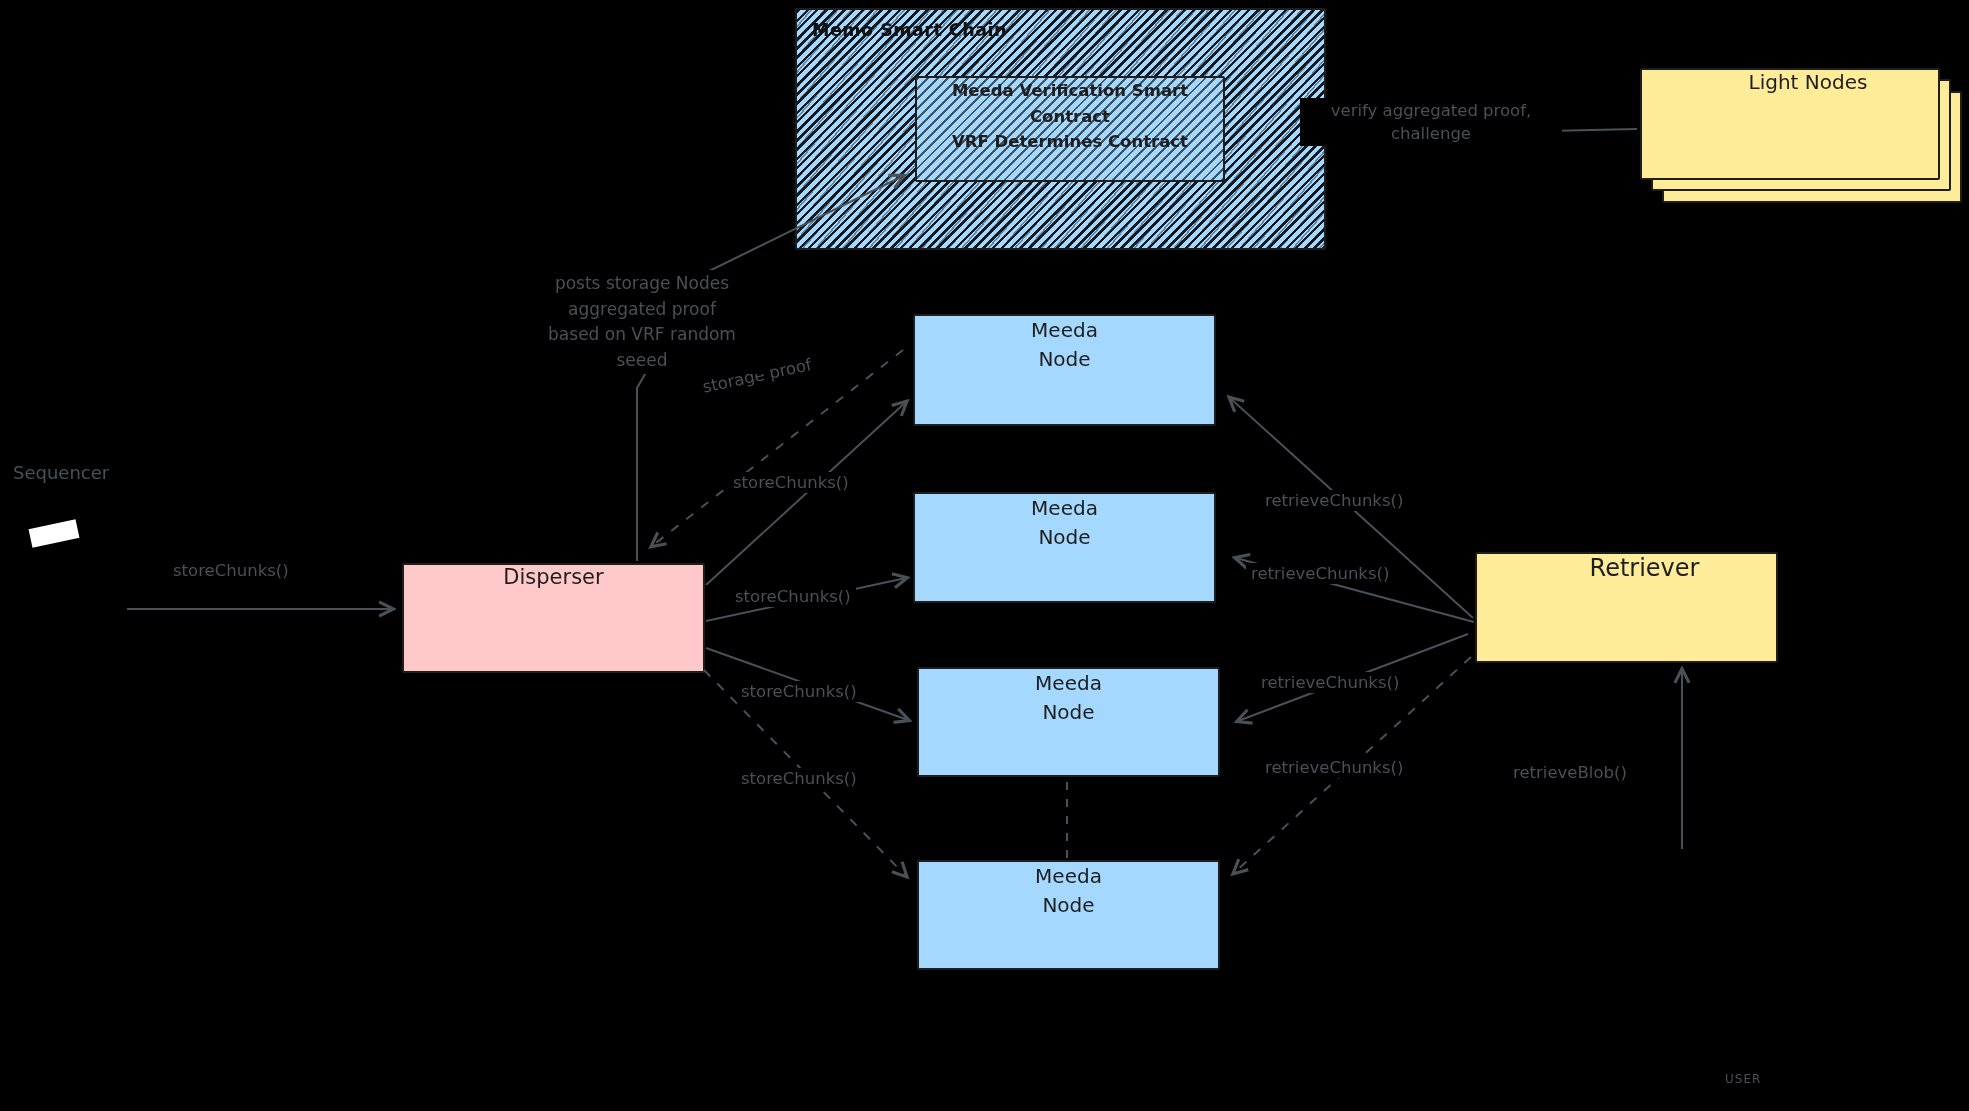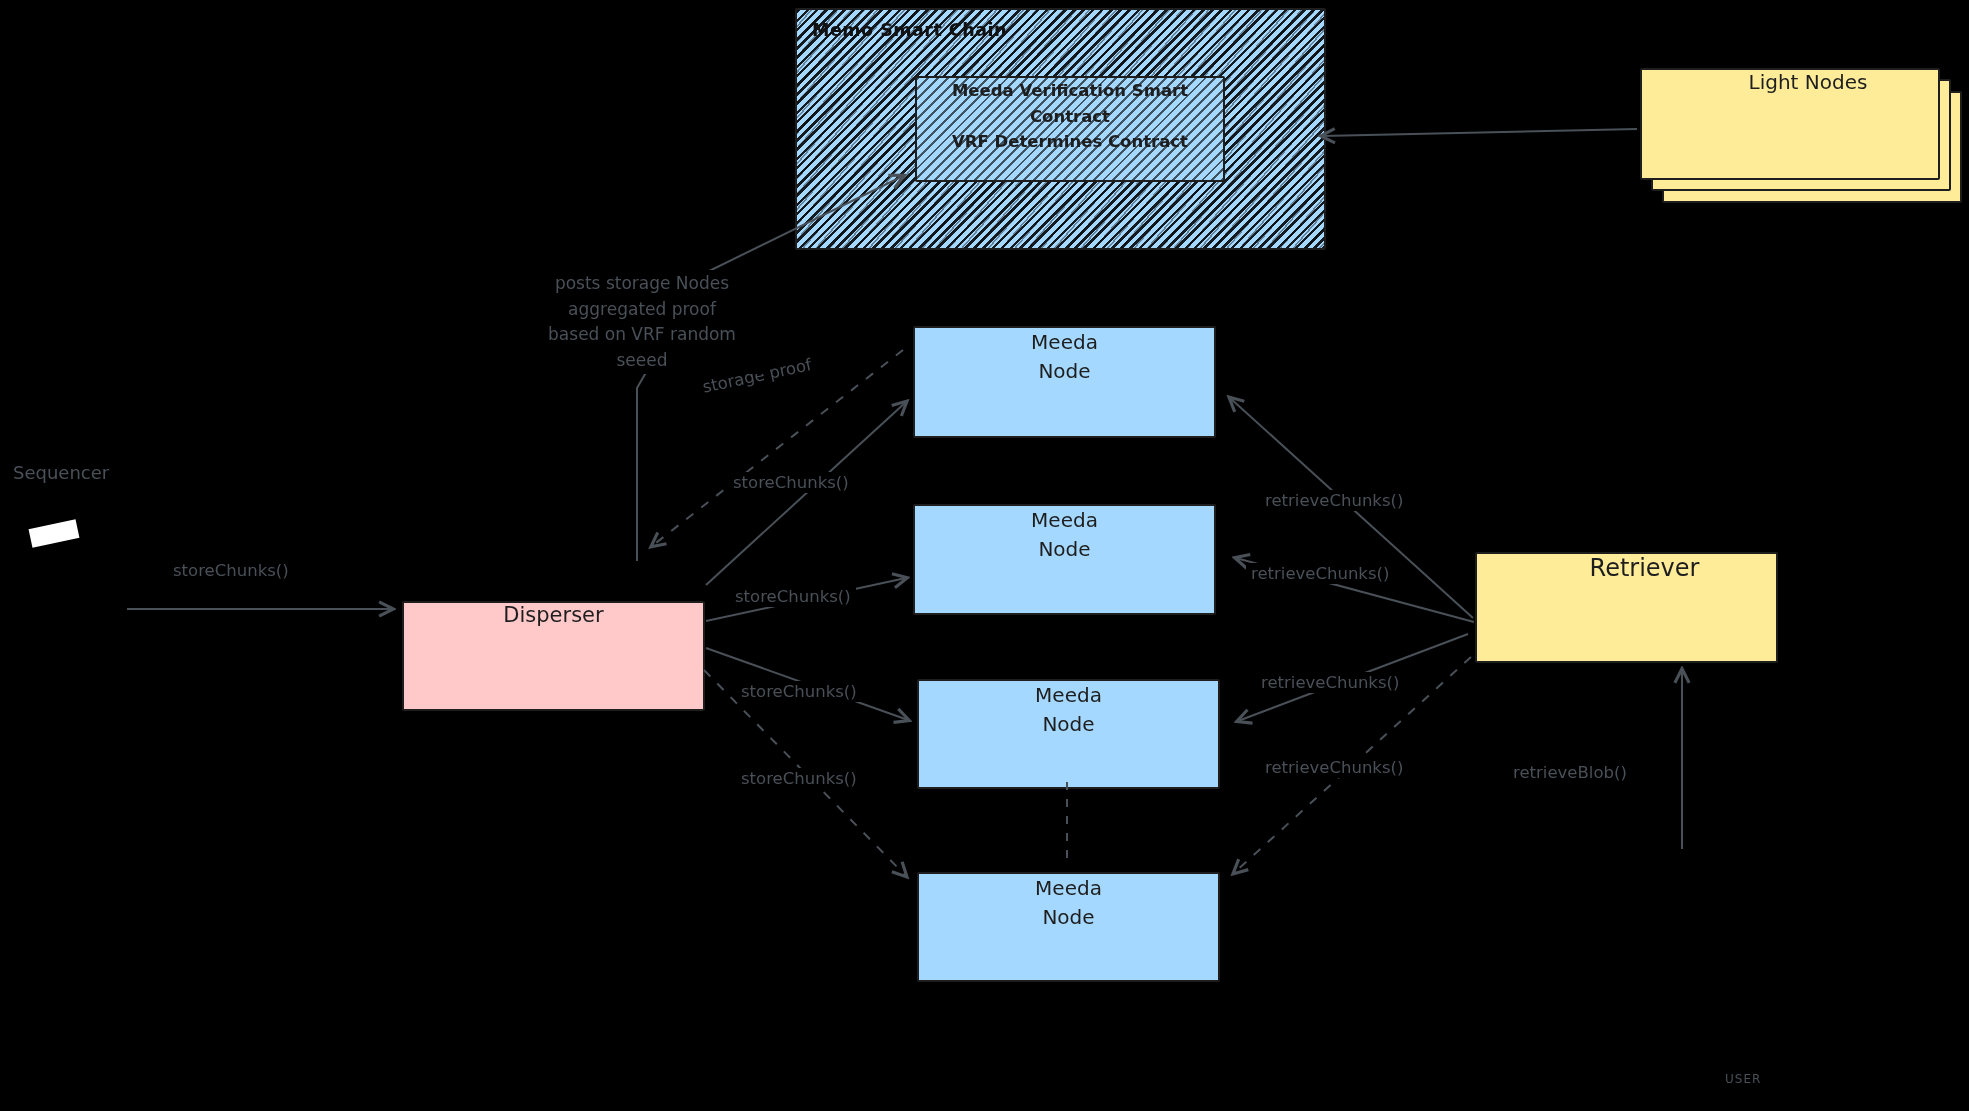--- a/index.html
+++ b/index.html
@@ -6,22 +6,22 @@
   #canvas{
     position:relative;width:1969px;height:1111px;background:#000;overflow:hidden;
     font-family:"DejaVu Sans",sans-serif;
   }
   
   .box{
     position:absolute;box-sizing:border-box;border:2px solid #1e1e1e;
     display:flex;flex-direction:column;align-items:center;
     text-align:center;color:#1e1e1e;z-index:1;border-radius:2px;
   }
-  .blue{background:#a5d8ff;margin-top:12px;}
-  .pink{background:#ffc9c9;margin-top:38px;}
+  .blue{background:#a5d8ff;}
+  .pink{background:#ffc9c9;}
   .yellow{background:#ffec99;padding-left:36px;}
   .hatch{
     background-color:#a5d8ff;
     background-image:
       repeating-linear-gradient(135deg, rgba(0,0,0,.88) 0px, rgba(0,0,0,.88) 2.5px, transparent 2.5px, transparent 6.5px),
       repeating-linear-gradient(131deg, rgba(0,0,0,.40) 0px, rgba(0,0,0,.40) 1.5px, transparent 1.5px, transparent 10px);
   }
   .hatch-lite{
     background-color:#a5d8ff;
     background-image:
@@ -149,20 +149,24 @@
 
   <div class="lbl" id="lbl-retrieve-chunks-1">retrieveChunks()</div>
   <div class="lbl" id="lbl-retrieve-chunks-2">retrieveChunks()</div>
   <div class="lbl" id="lbl-retrieve-chunks-3">retrieveChunks()</div>
   <div class="lbl" id="lbl-retrieve-chunks-4">retrieveChunks()</div>
 
   <div class="lbl" id="lbl-storage-proof">storage proof</div>
   <div class="lbl" id="lbl-retrieve-blob">retrieveBlob()</div>
   <div class="lbl" id="lbl-user">USER</div>
 
+  <div class="lbl center" id="lbl-verify">
+    <span>verify aggregated proof,</span><br>
+    <span>challenge</span>
+  </div>
 
   <div class="lbl center" id="lbl-posts">
     <span>posts storage Nodes</span><br>
     <span>aggregated proof</span><br>
     <span>based on VRF random</span><br>
     <span>seeed</span>
   </div>
 
 </div>
 

